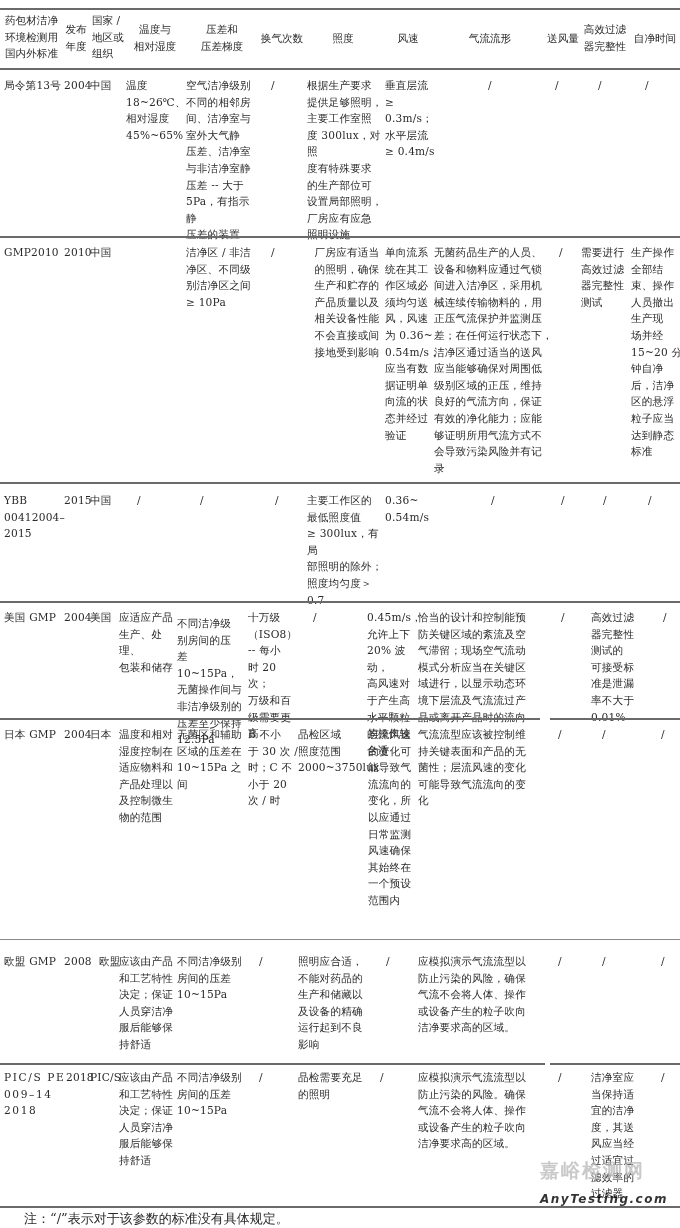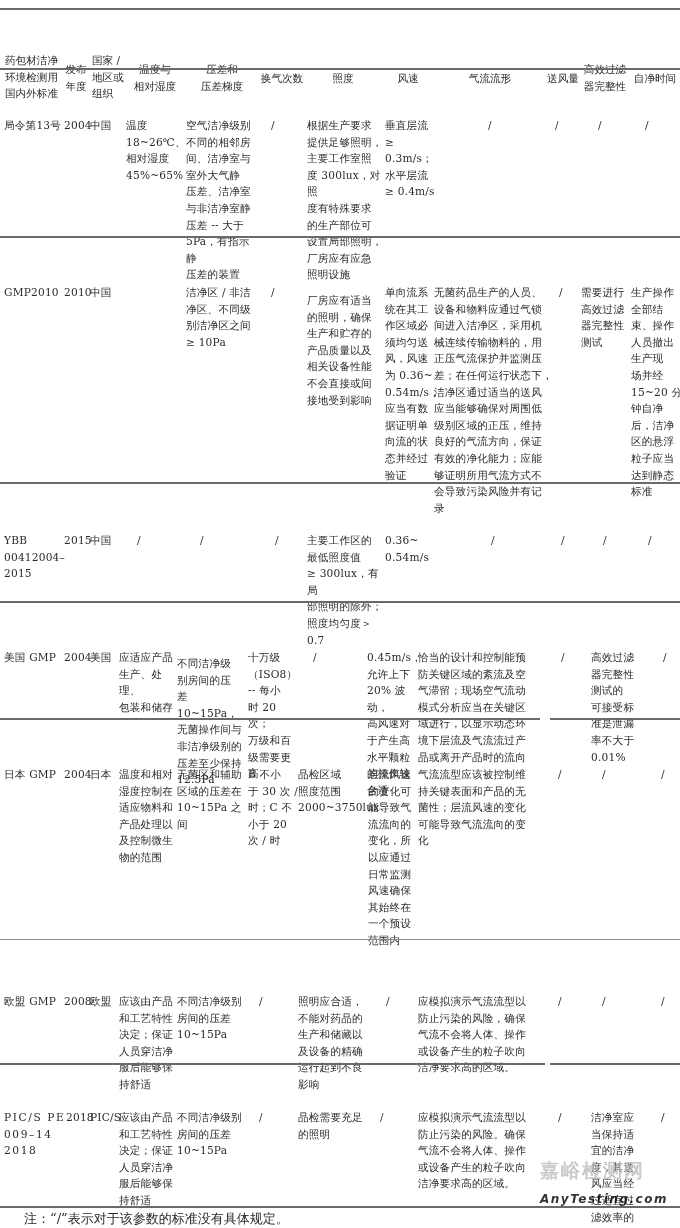--- a/index.html
+++ b/index.html
@@ -1,21 +1,21 @@
 <!DOCTYPE html>
 <html><head>
 <meta charset="utf-8">
 <style>
   html, body { margin: 0; padding: 0; background: #ffffff; }
   body { width: 680px; height: 1228px; position: relative; overflow: hidden;
          font-family: "DejaVu Serif", "Liberation Serif", serif; color: #2a2a2a; }
   .tbl { position: absolute; left: 0; top: 8px; width: 680px; }
   .hline { position: absolute; left: 0; width: 680px; height: 1.5px; background: #6a6a6a; }
   .hline.thin { height: 1px; background: #8a8a8a; }
-  .row { position: absolute; left: 0; width: 680px; margin-top: 40px; }
+  .row { position: absolute; left: 0; width: 680px; }
   .cell { position: absolute; font-size: 10.6px; line-height: 16.6px; white-space: pre-line;
           letter-spacing: 0.2px; }
   .hcell { position: absolute; font-size: 10.6px; line-height: 16.6px; white-space: pre-line;
            text-align: center; }
   .hcell.left { text-align: left; }
   .note { position: absolute; left: 24px; top: 1210px; font-size: 13px; color: #2a2a2a; }
   .wm1 { position: absolute; left: 540px; top: 1158px; font-size: 19px; color: #b8b8b8;
          font-family: "DejaVu Sans", sans-serif; font-weight: bold; opacity: 0.75; letter-spacing: 2px; }
   .wm2 { position: absolute; left: 540px; top: 1192px; font-size: 12px; color: #000000;
          font-family: "DejaVu Sans", sans-serif; font-style: italic; font-weight: bold; letter-spacing: 1.5px; opacity: 0.8; }
@@ -93,21 +93,21 @@
 
   <div class="row" style="top:228px;height:245px;">
     <div class="cell" style="left:4px;top:8px;width:60px;">GMP2010</div>
     <div class="cell" style="left:64px;top:8px;">2010</div>
     <div class="cell" style="left:90px;top:8px;">中国</div>
     <div class="cell" style="left:186px;top:8px;width:70px;">洁净区 / 非洁
 净区、不同级
 别洁净区之间
 ≥ 10Pa</div>
     <div class="cell" style="left:271px;top:8px;">/</div>
-    <div class="cell" style="left:307px;top:16px;width:80px;">厂房应有适当
+    <div class="cell" style="left:307px;top:8px;width:80px;text-align:center;">厂房应有适当
 的照明，确保
 生产和贮存的
 产品质量以及
 相关设备性能
 不会直接或间
 接地受到影响</div>
     <div class="cell" style="left:385px;top:8px;width:56px;">单向流系
 统在其工
 作区域必
 须均匀送
@@ -271,21 +271,21 @@
     <div class="cell" style="left:558px;top:8px;">/</div>
     <div class="cell" style="left:602px;top:8px;">/</div>
     <div class="cell" style="left:661px;top:8px;">/</div>
   </div>
 
   <div class="hline thin" style="top:931px;"></div>
 
   <div class="row" style="top:931px;height:124px;">
     <div class="cell" style="left:4px;top:14px;width:60px;">欧盟 GMP</div>
     <div class="cell" style="left:64px;top:14px;">2008</div>
-    <div class="cell" style="left:90px;top:14px;">欧盟</div>
+    <div class="cell" style="left:90px;top:14px;padding-left:9px;">欧盟</div>
     <div class="cell" style="left:119px;top:14px;width:62px;">应该由产品
 和工艺特性
 决定；保证
 人员穿洁净
 服后能够保
 持舒适</div>
     <div class="cell" style="left:177px;top:14px;width:70px;">不同洁净级别
 房间的压差
 10~15Pa</div>
     <div class="cell" style="left:259px;top:14px;">/</div>

